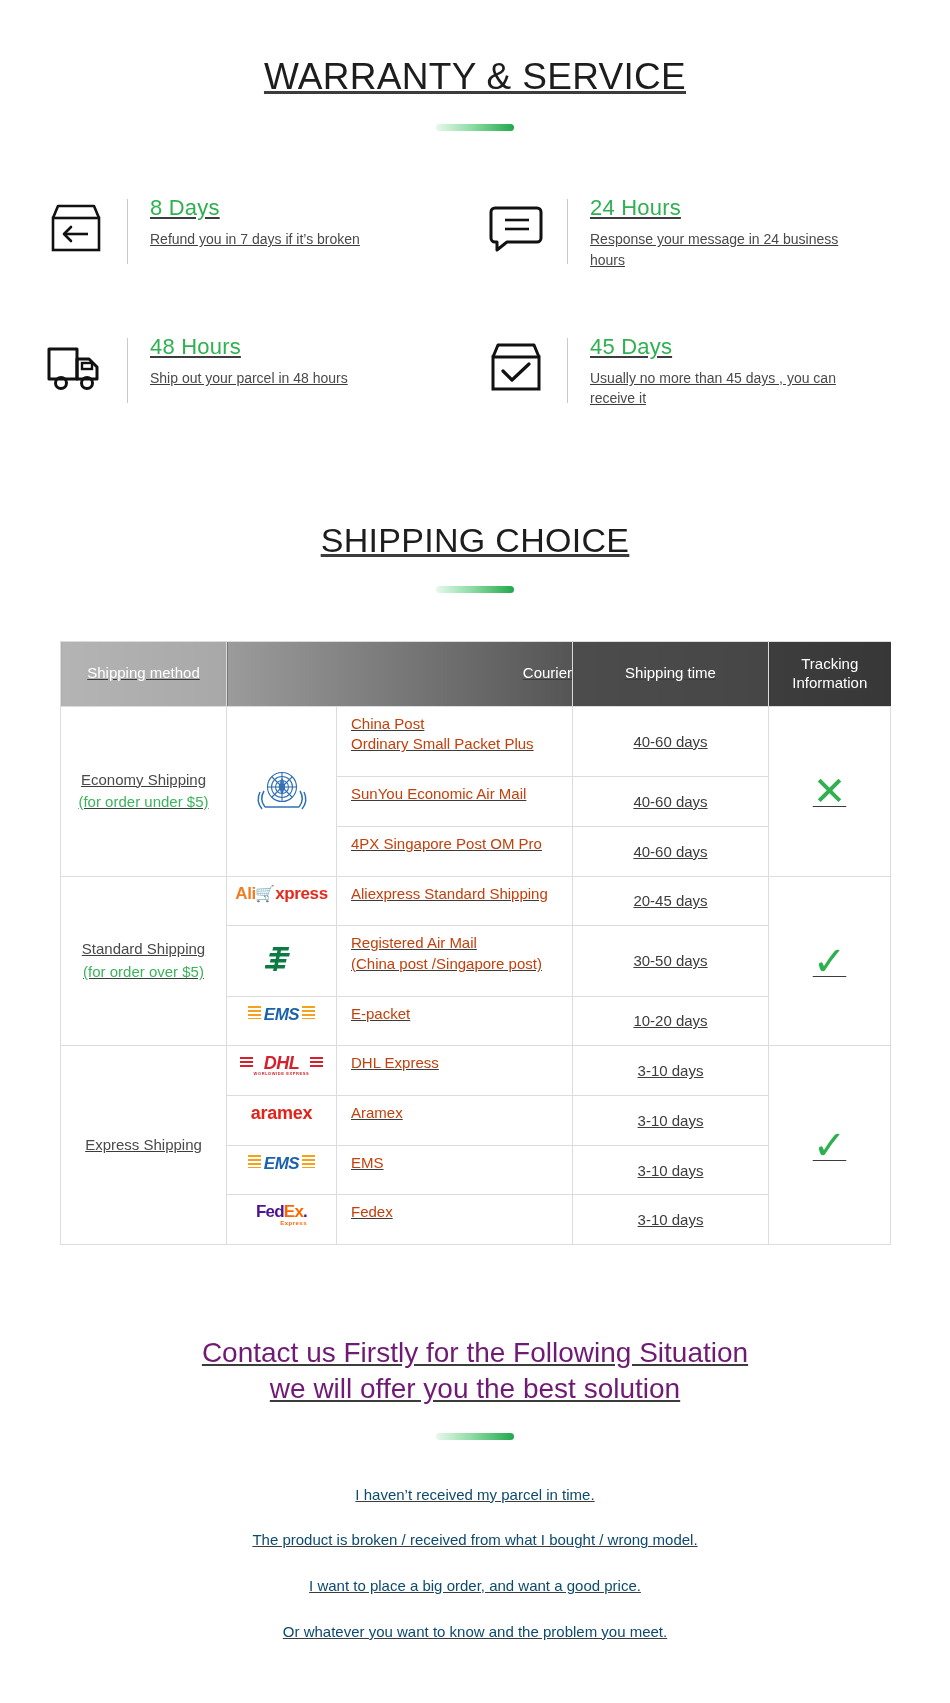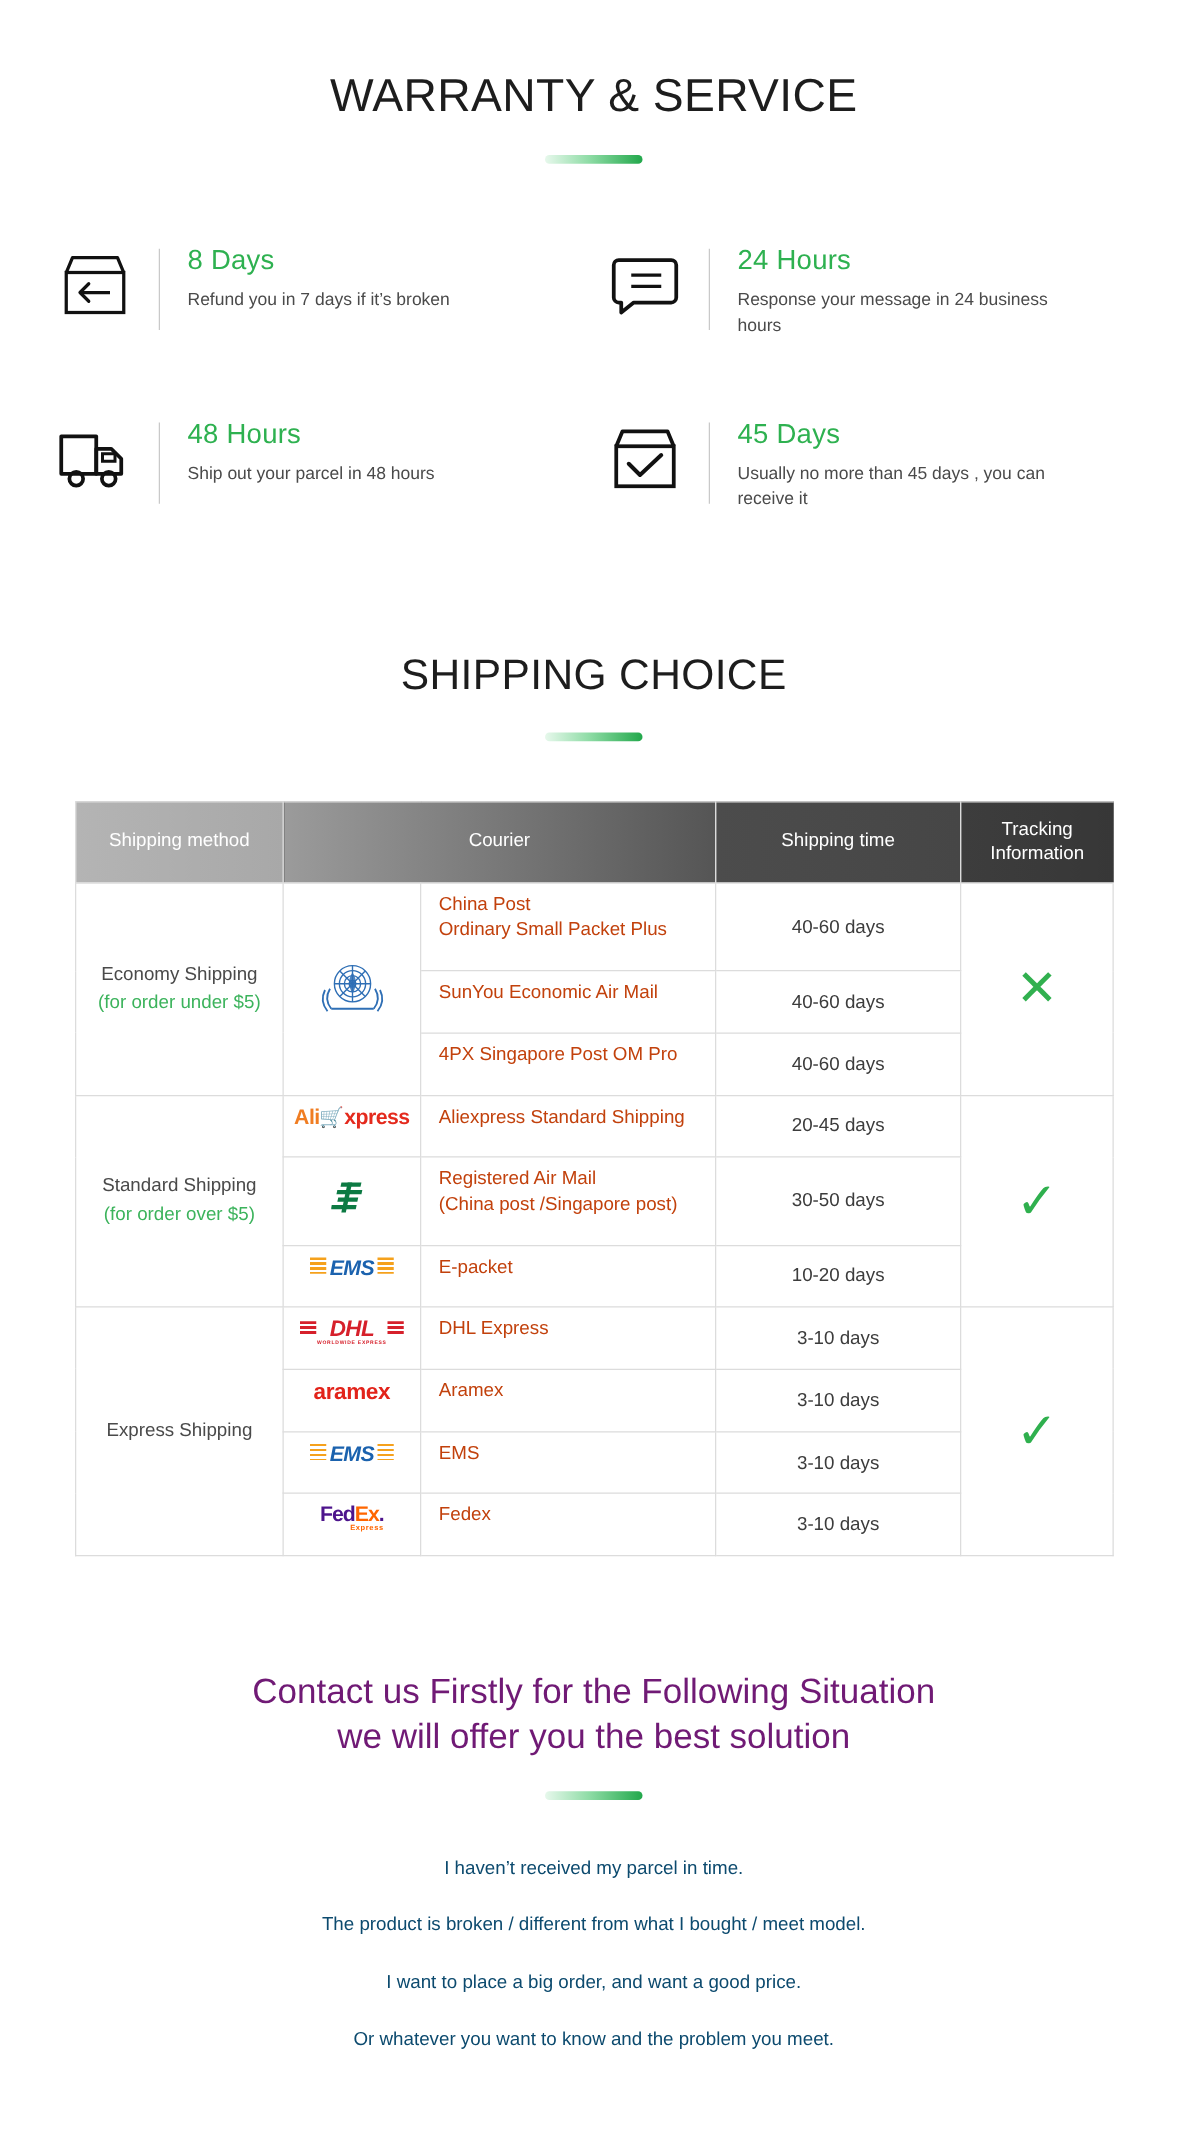--- a/index.html
+++ b/index.html
@@ -3,21 +3,21 @@
 <meta charset="utf-8">
 <style>
   * { box-sizing: border-box; margin: 0; padding: 0; }
   html, body {
     width: 950px;
     background: #fff;
     font-family: "Liberation Sans", sans-serif;
     color: #3c3c3c;
     -webkit-font-smoothing: antialiased;
   }
-  .page { width: 950px; min-height: 1703px; position: relative; overflow: hidden; }
+  .page { width: 950px; min-height: 1703px; position: relative; overflow: hidden; text-decoration: underline; }
 
   
   .sec-title {
     text-align: center;
     font-size: 37px;
     font-weight: 400;
     color: #1d1d1d;
     letter-spacing: 0.3px;
   }
   .sec-title.small { font-size: 34px; }
@@ -84,21 +84,21 @@
     font-weight: 400;
     font-size: 15px;
     height: 65px;
     line-height: 1.25;
     border: none;
     border-right: 1px solid #fff;
     vertical-align: middle;
   }
   .th-row th:last-child { border-right: none; }
   .th1 { background: linear-gradient(to right,#b4b4b4,#a8a8a8); margin-left: 32px; }
-  .th2 { background: linear-gradient(to right,#9b9b9b,#555555); }
+  .th2 { background: linear-gradient(to right,#9b9b9b,#555555); text-align: right; }
   .th3 { background: linear-gradient(to right,#4c4c4c,#464646); }
   .th4 { background: linear-gradient(to right,#3d3d3d,#373737); }
 
   td.method {
     text-align: center;
     font-size: 15px;
     color: #4a4a4a;
     line-height: 1.5;
     padding: 4px 6px;
   }
@@ -406,18 +406,18 @@
   </div>
 
   <div class="contact-head">
     <div class="l1">Contact us Firstly for the Following Situation</div>
     <div class="l2">we will offer you the best solution</div>
     <div class="underline"></div>
   </div>
 
   <div class="contact-list">
     <div>I haven’t received my parcel in time.</div>
-    <div>The product is broken / different from what I bought / meet model.</div>
+    <div>The product is broken / received from what I bought / wrong model.</div>
     <div>I want to place a big order, and want a good price.</div>
     <div>Or whatever you want to know and the problem you meet.</div>
   </div>
 
 </div>
 
 </body></html>

